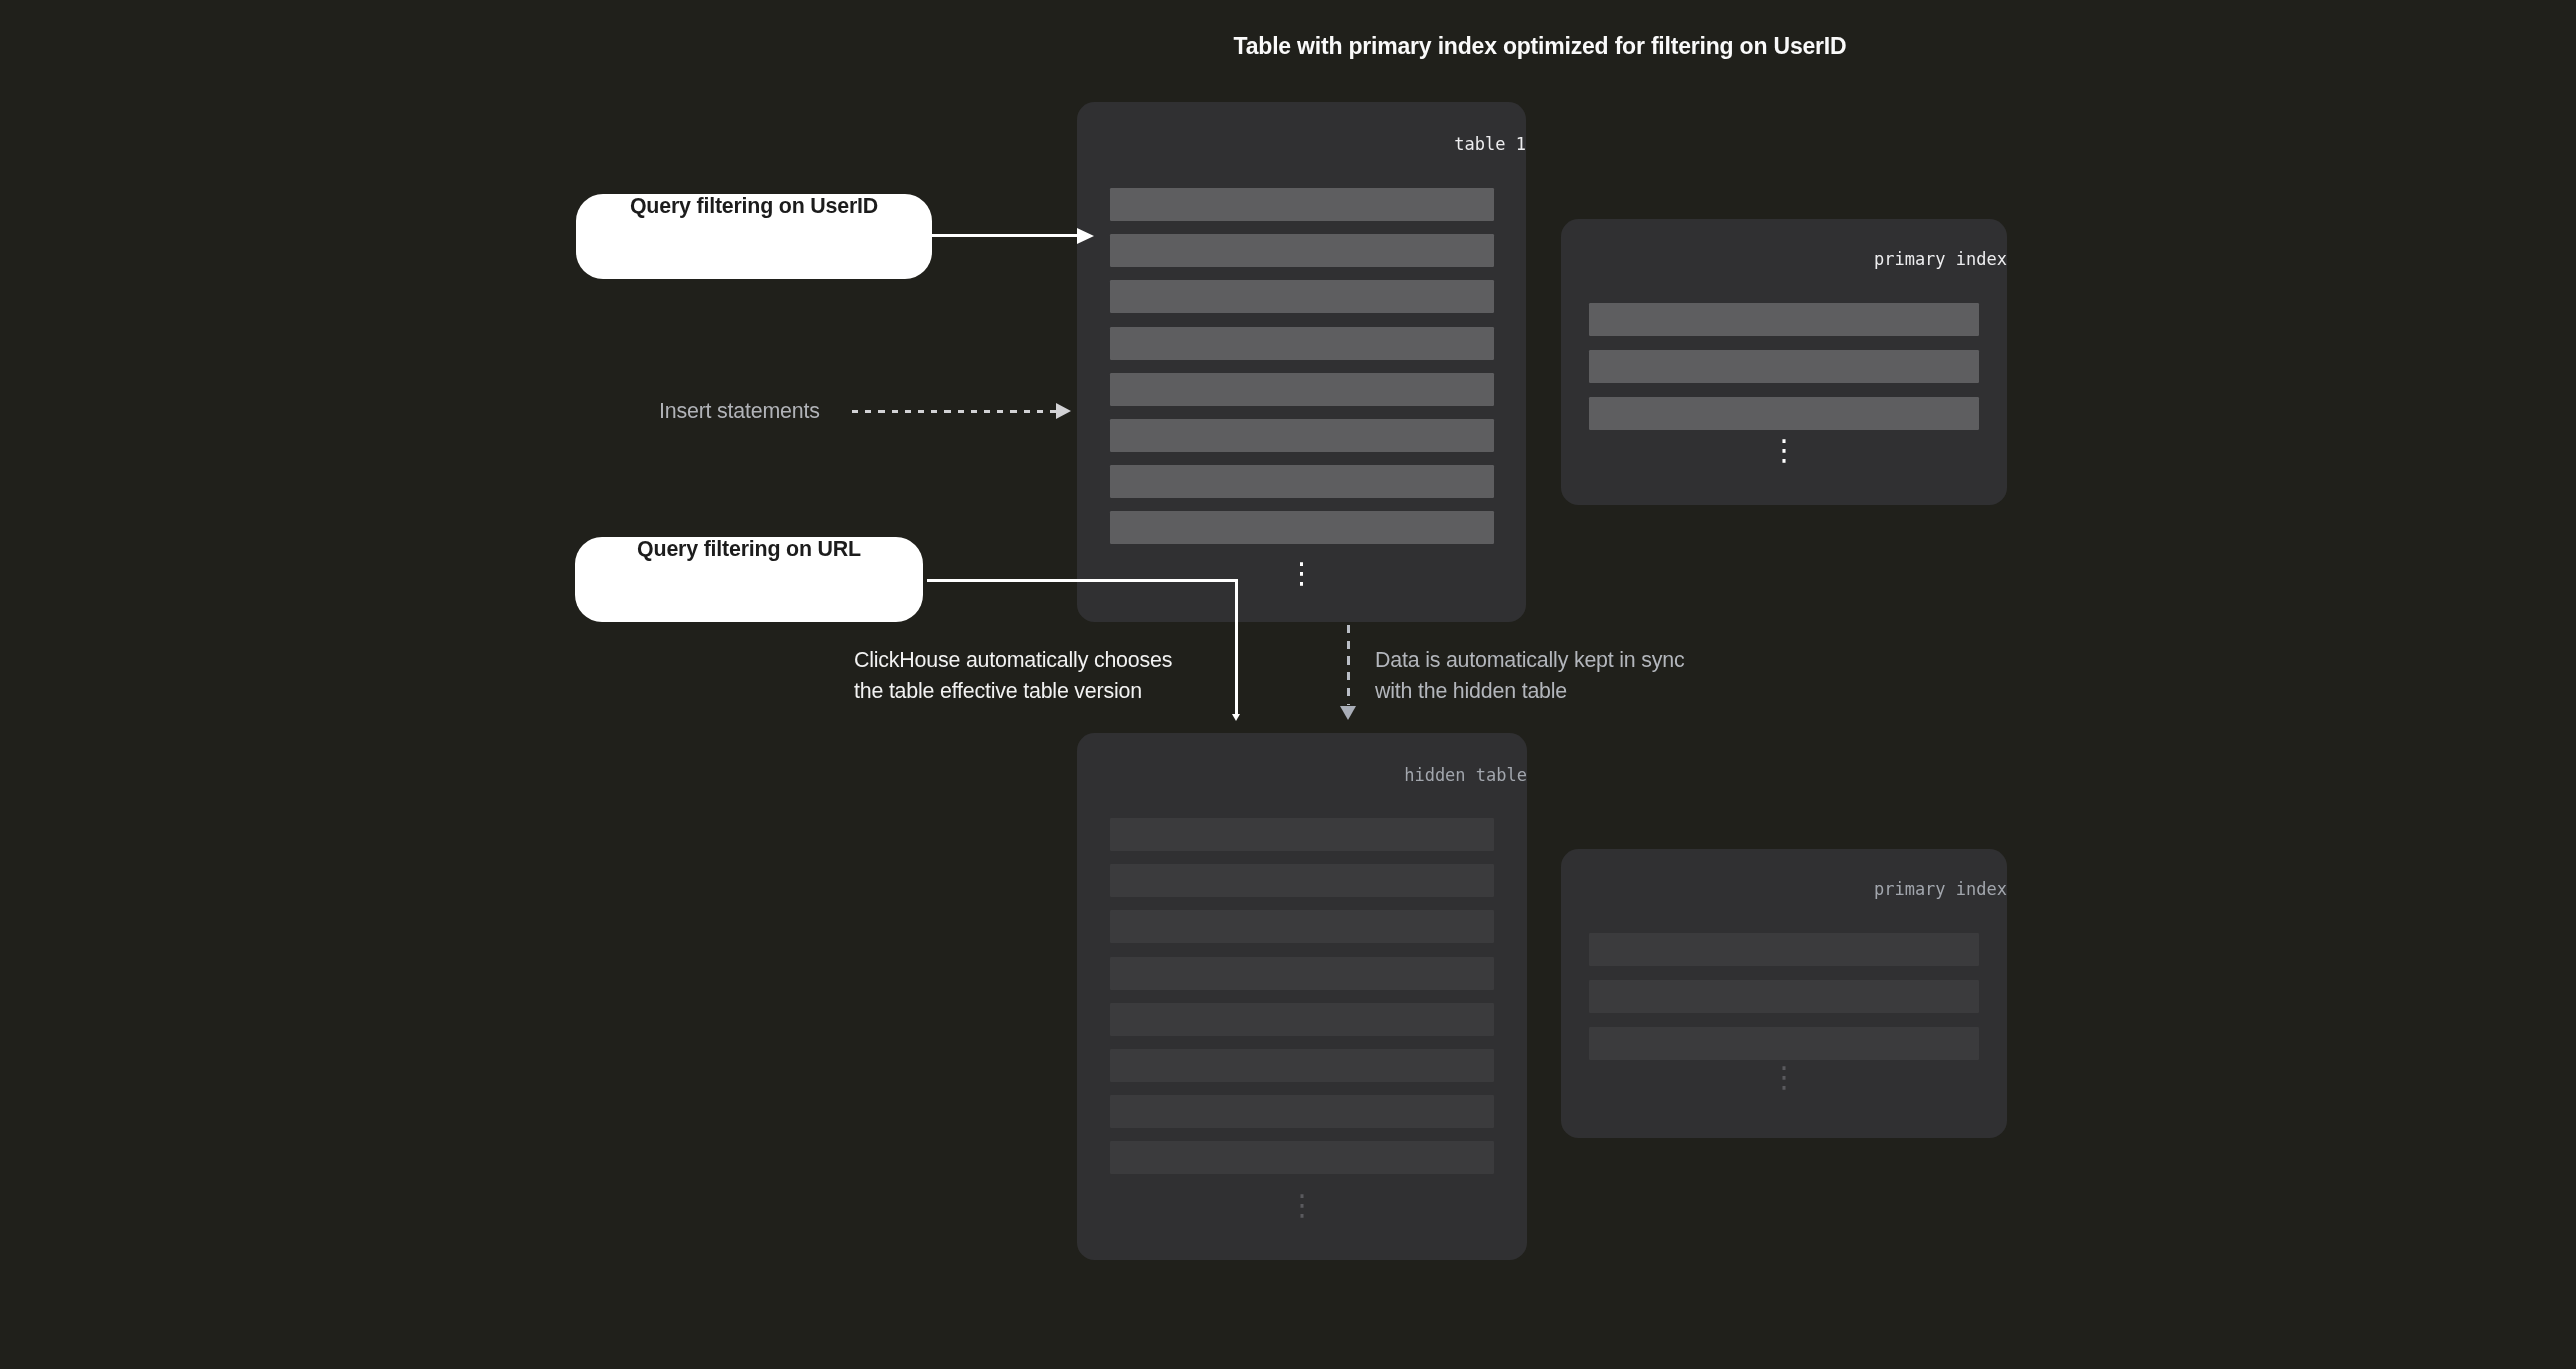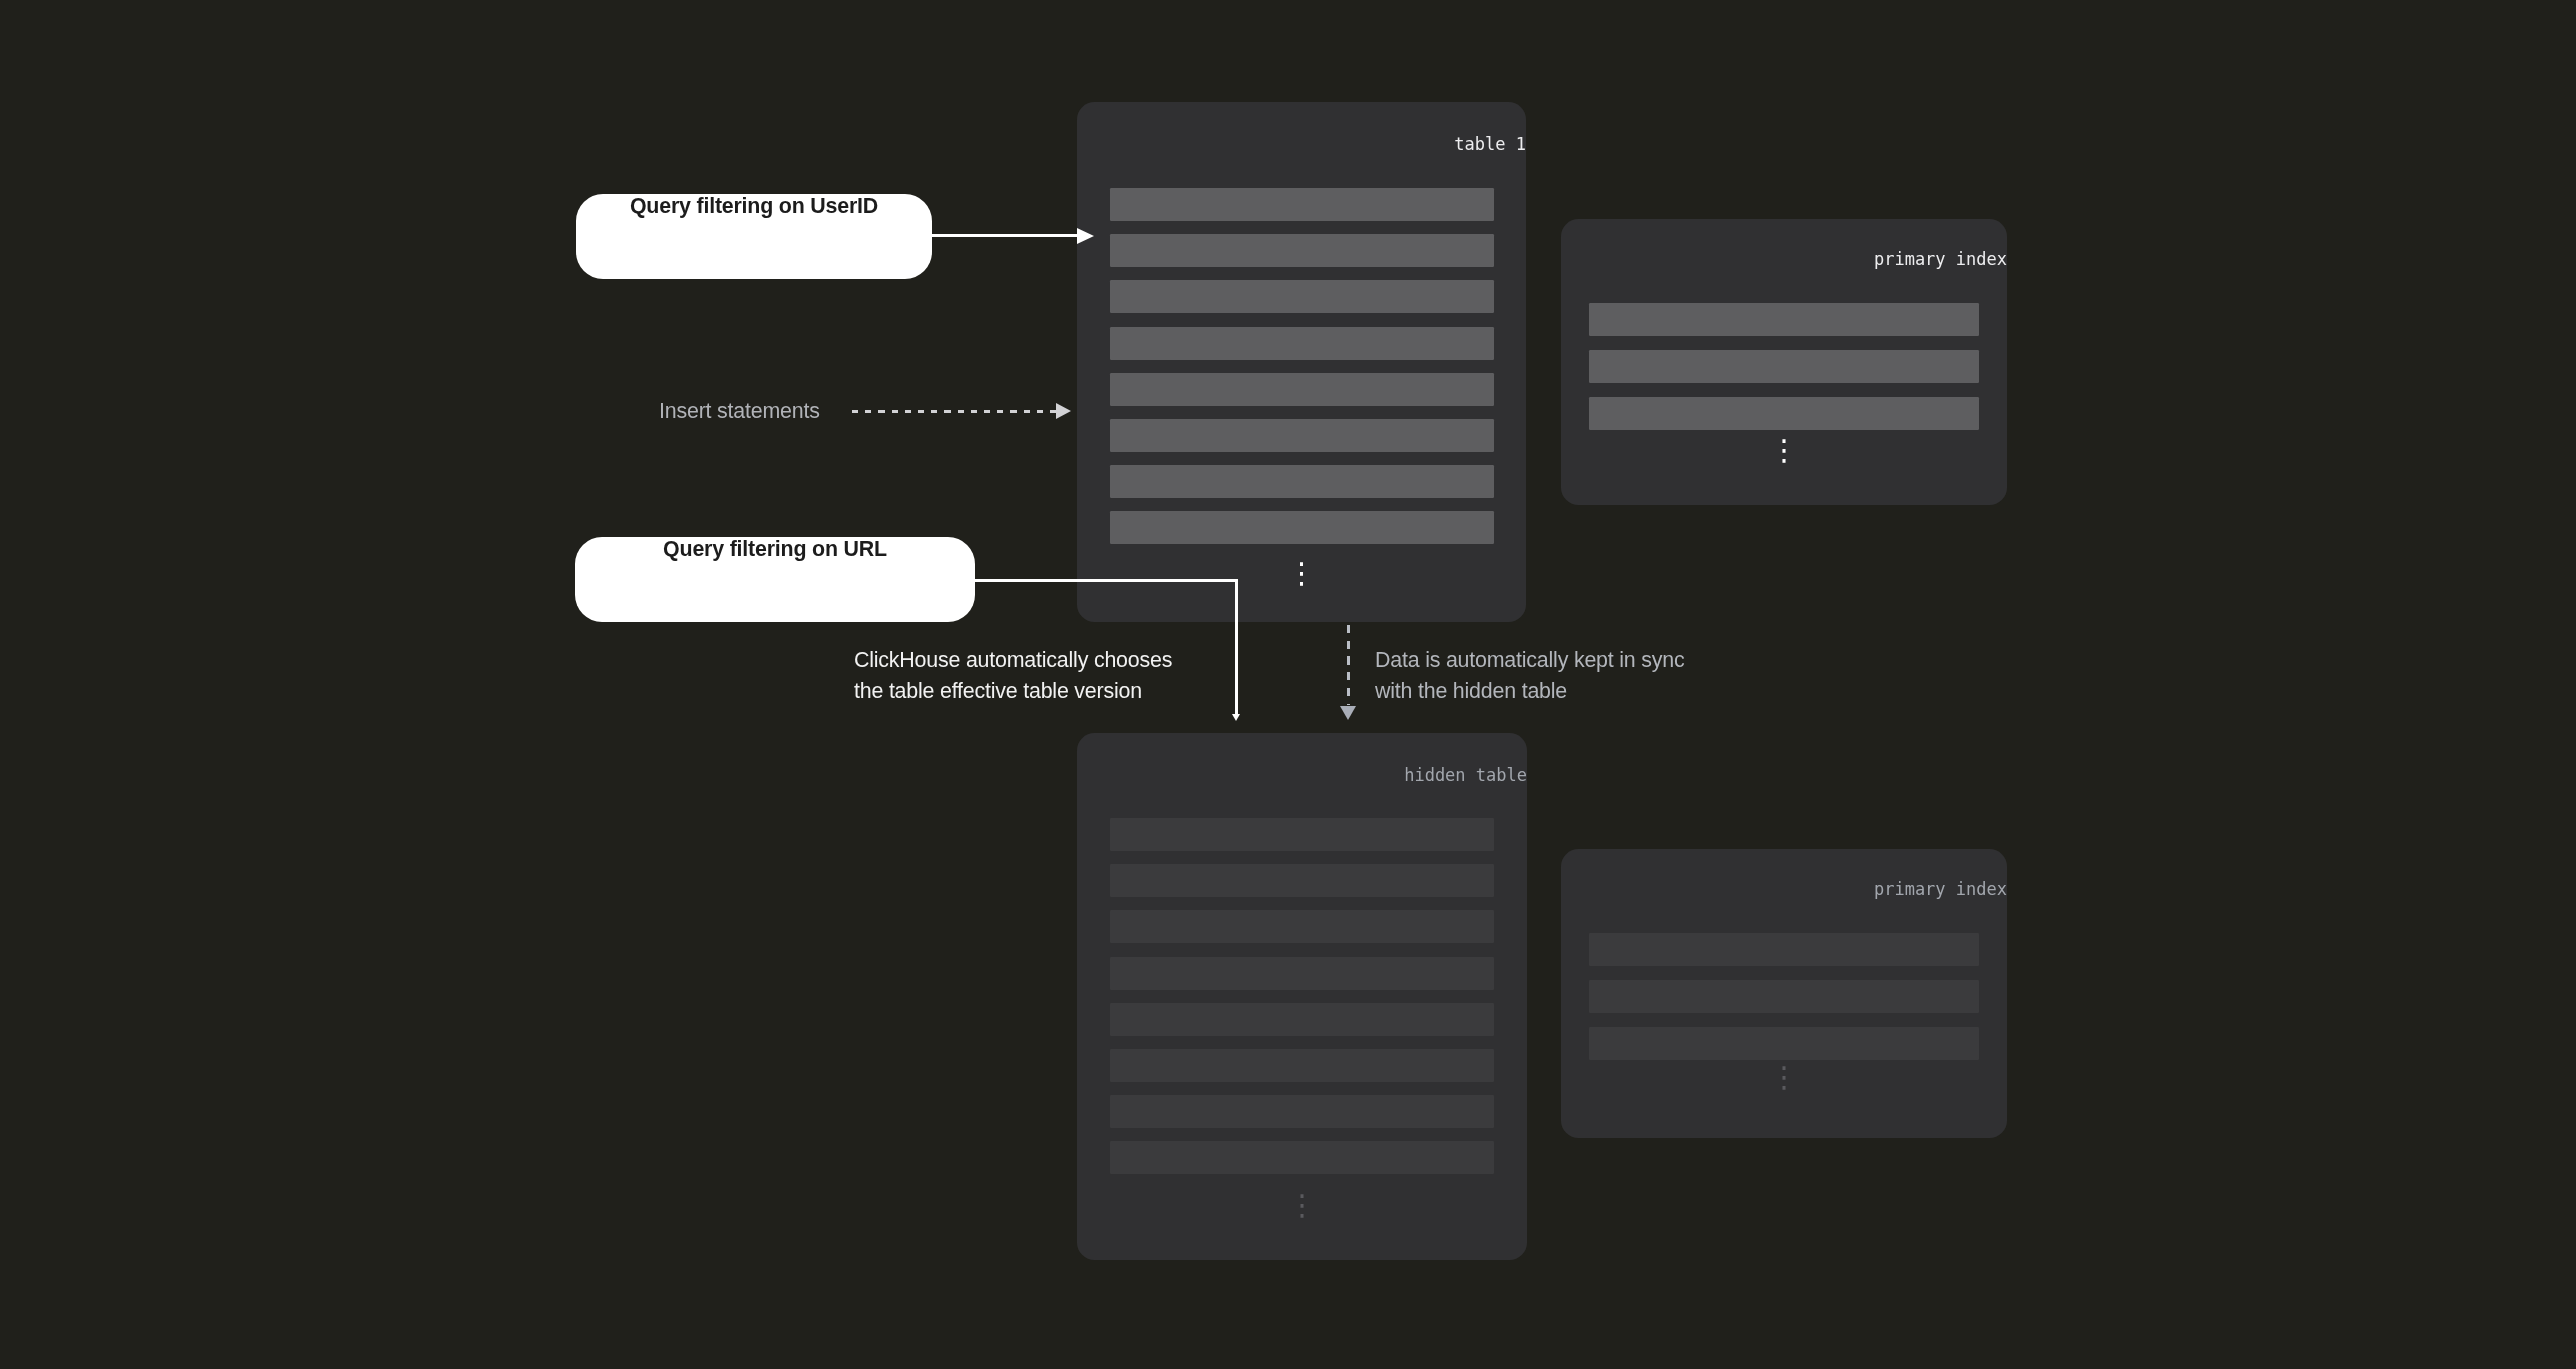--- a/index.html
+++ b/index.html
@@ -53,20 +53,21 @@
   .tri-down-small{border-left:4.4px solid transparent;border-right:4.4px solid transparent;
                   border-top:7px solid var(--c-white)}
   .tri-down-big{border-left:8.2px solid transparent;border-right:8.2px solid transparent;
                 border-top:14px solid var(--c-head-sync)}
 </style>
 </head>
 <body>
 
 <div class="canvas">
 
+  <div class="caption" style="left:1540px;top:33px">Table with primary index optimized for filtering on UserID</div>
 
   <div class="panel" style="left:1077px;top:102px;width:449px;height:520px">
     <div class="panel-title title-light" style="top:29.5px">table 1</div>
     <div class="rows row-light rows-gap21" style="left:33px;top:86px;width:384px">
         <div class="row"></div>
         <div class="row"></div>
         <div class="row"></div>
         <div class="row"></div>
         <div class="row"></div>
         <div class="row"></div>
@@ -115,21 +116,21 @@
     <span class="wbox-label">Query filtering on UserID</span>
   </div>
 
   <div class="hline" style="left:932px;top:234px;width:146px"></div>
   <div class="tri tri-right-big" style="left:1077px;top:228px"></div>
 
   <div class="lbl lbl-gray" style="left:659px;top:399px">Insert statements</div>
   <div class="dash-h" style="left:852px;top:410px;width:205px"></div>
   <div class="tri tri-right-insert" style="left:1056px;top:403px"></div>
 
-  <div class="wbox" style="left:575px;top:537px;width:400px;height:85px">
+  <div class="wbox" style="left:575px;top:537px;width:348px;height:85px">
     <span class="wbox-label">Query filtering on URL</span>
   </div>
 
   <div class="hline" style="left:927px;top:579px;width:311px"></div>
   <div class="vline" style="left:1235px;top:579px;height:135px"></div>
   <div class="tri tri-down-small" style="left:1232px;top:714px"></div>
 
   <div class="lbl lbl-white two-line" style="left:854px;top:645px">
     <div>ClickHouse automatically chooses</div>
     <div>the table effective table version</div>

